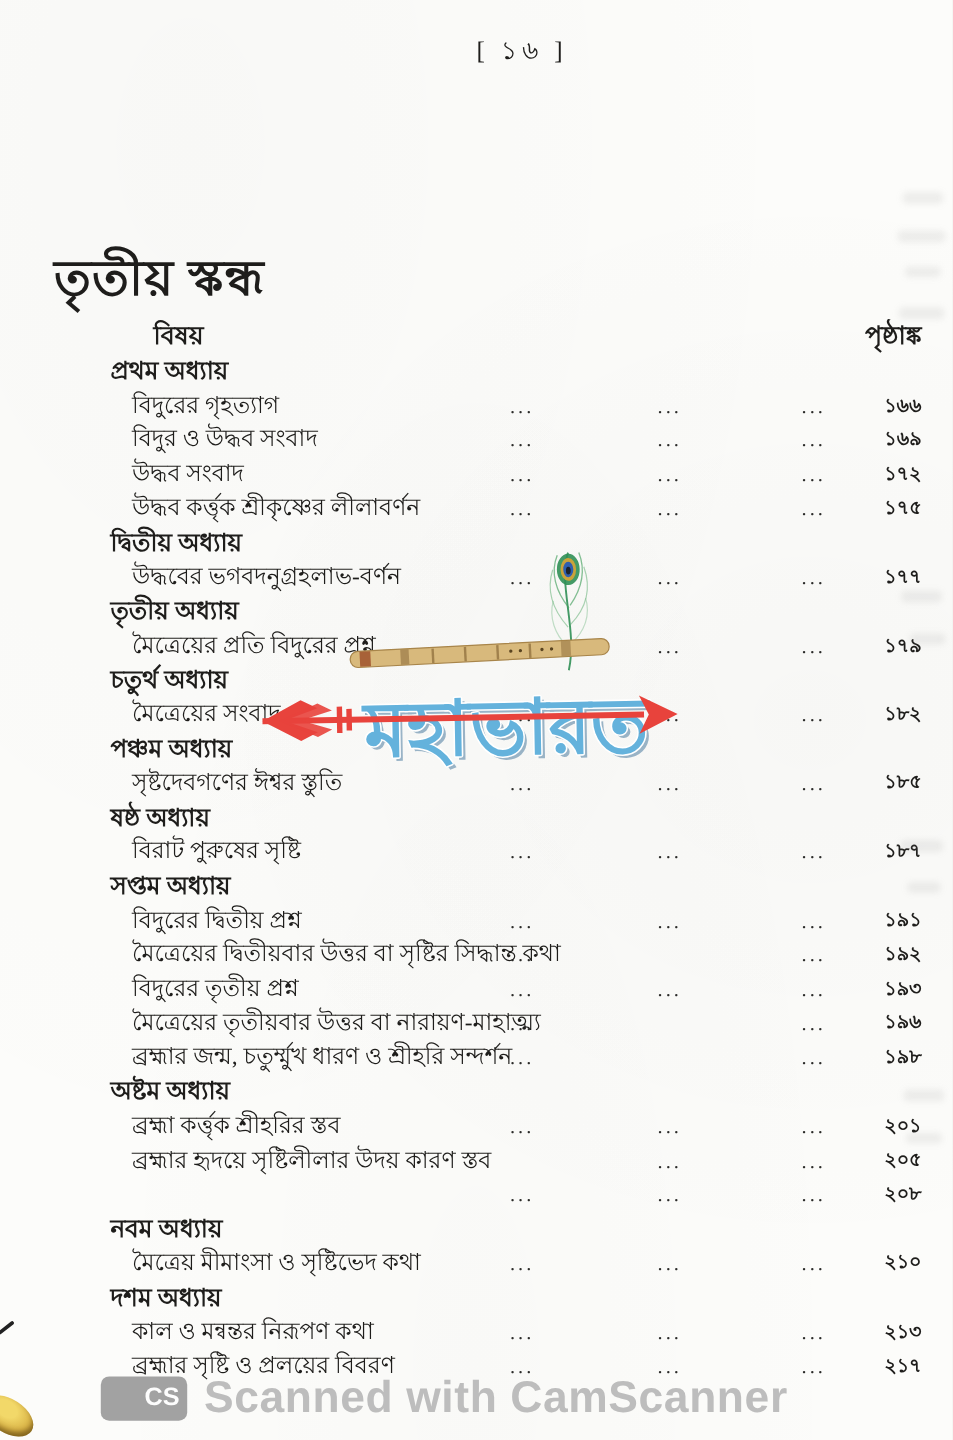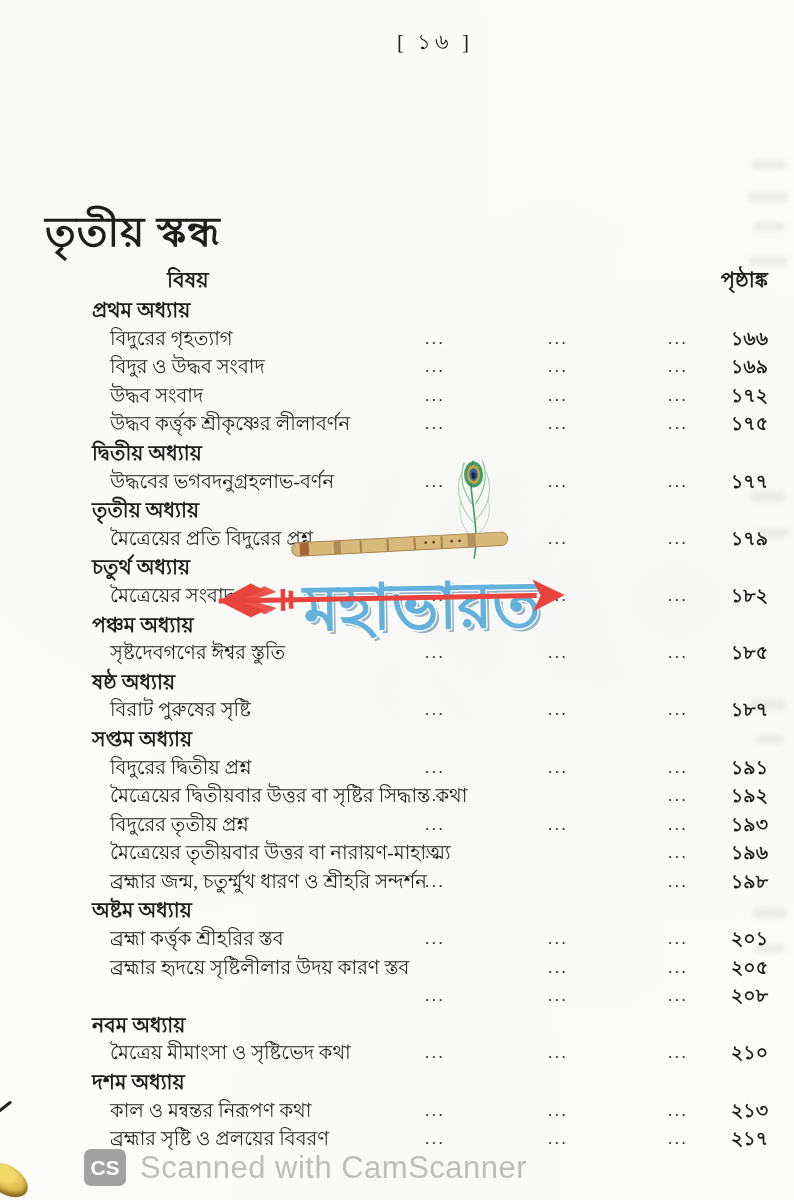--- a/index.html
+++ b/index.html
@@ -10,38 +10,38 @@
       radial-gradient(ellipse at 85% 50%, rgba(0,0,0,0.02), transparent 55%),
       radial-gradient(ellipse at 50% 95%, rgba(0,0,0,0.012), transparent 60%),
       #fcfcfa;
     overflow:hidden;
     font-family:"Liberation Serif","DejaVu Serif",serif;
     color:#1e1d1b;
   }
   .folio{position:absolute;top:26px;left:0;right:0;text-align:center;font-size:21px;letter-spacing:4px;padding-left:40px;margin-left:36px;}
   .book-title{position:absolute;top:200px;left:0;right:0;text-align:left;font-size:41px;font-weight:bold;padding-left:45px;letter-spacing:1px;}
   .col-header{position:absolute;top:264px;left:0;right:0;height:30px;font-weight:bold;font-size:21px;}
-  .col-subject{position:absolute;left:128px;top:0;margin-left:39px;}
+  .col-subject{position:absolute;left:128px;top:0;}
   .col-pageno{position:absolute;right:26px;top:0;}
   .toc{position:absolute;top:296px;left:0;right:0;}
   .chapter-heading{height:28.6px;line-height:28.6px;padding-left:92px;font-weight:bold;font-size:20.5px;white-space:nowrap;}
   .toc-row{position:relative;height:28.6px;line-height:28.6px;}
   .entry-title{position:absolute;left:110px;font-size:19.5px;white-space:nowrap;}
   .dots{position:absolute;top:0;font-size:17px;letter-spacing:2.5px;color:#2a2a28;}
   .dots-a{left:425px}.dots-b{left:548px}.dots-c{left:668px}
-  .entry-page{position:absolute;right:26px;top:0;font-size:19px;font-weight:bold;}
+  .entry-page{position:absolute;right:26px;top:0;font-size:16px;font-weight:bold;}
   
   .wm-logo{position:absolute;left:216px;top:448px;width:350px;height:218px;transform:rotate(-1deg);pointer-events:none;}
   
   .bleed{position:absolute;background:rgba(130,130,130,0.12);filter:blur(2.5px);border-radius:4px;}
   
   .cam-footer{position:absolute;left:84px;bottom:14px;display:flex;align-items:center;gap:14px;font-family:"Liberation Sans","DejaVu Sans",sans-serif;}
   .cs-badge{width:42px;height:37px;background:#a2a2a2;border-radius:7px;color:#fdfdfd;
-    font-weight:bold;font-size:21px;display:flex;align-items:center;justify-content:center;letter-spacing:0;}
-  .cam-text{color:#bdbdbd;font-size:31px;letter-spacing:0.5px;}
+    font-weight:bold;font-size:21px;display:flex;align-items:center;justify-content:center;letter-spacing:0;padding-left:30px;}
+  .cam-text{color:#bdbdbd;font-size:37px;letter-spacing:0.5px;font-weight:bold;}
   
   .corner-object{position:absolute;left:-16px;bottom:6px;width:46px;height:28px;border-radius:50%;
     background:radial-gradient(ellipse at 40% 35%, #f2d869 25%, #d8b245 60%, #93762a 95%);
     transform:rotate(33deg);box-shadow:inset -3px -3px 4px rgba(70,45,0,.45);}
   .corner-line{position:absolute;left:-3px;bottom:92px;width:16px;height:3px;background:#222;transform:rotate(-38deg);border-radius:2px;}
 </style>
 </head>
 <body>
 
 <div class="scan-page">

